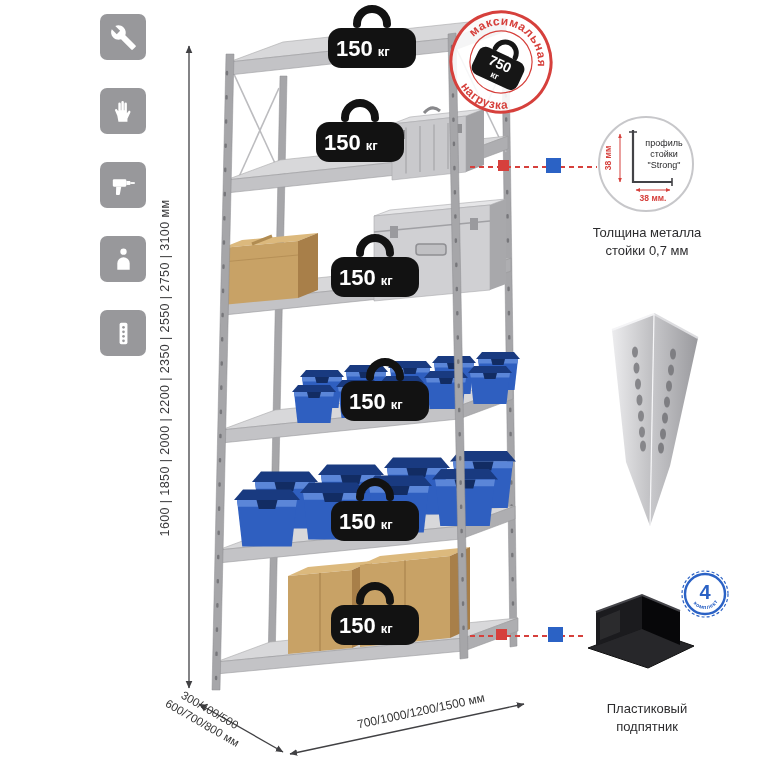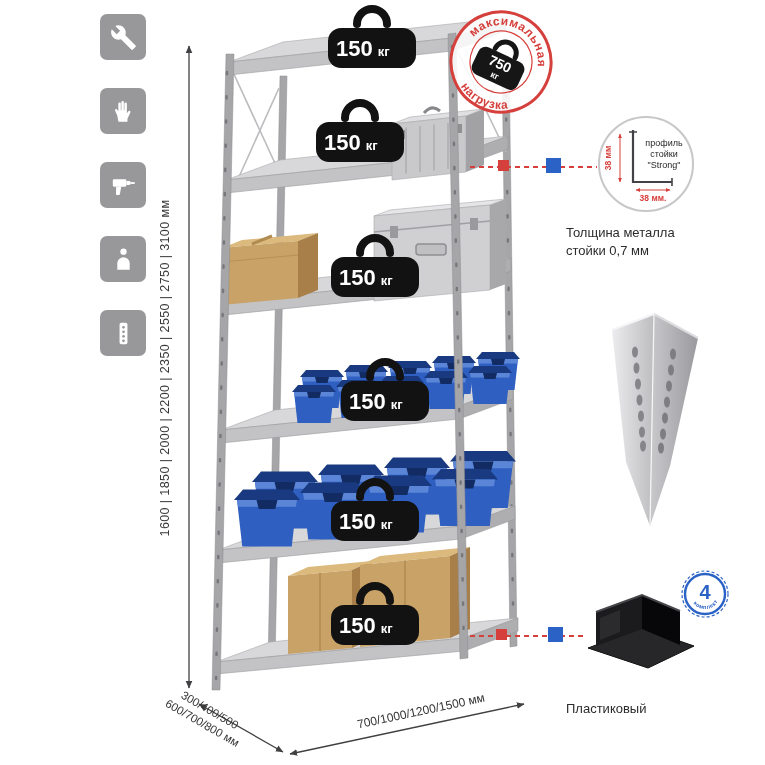--- a/index.html
+++ b/index.html
@@ -13,23 +13,23 @@
   
   .height-label{position:absolute;left:152px;top:44px;width:26px;height:648px;
                 display:flex;align-items:center;justify-content:center;}
   .height-label span{transform:rotate(-90deg);white-space:nowrap;font-size:12.5px;color:#38383a;letter-spacing:.4px;}
   .depth-label{position:absolute;left:136px;top:702px;width:140px;text-align:center;font-size:11.5px;
                color:#333;transform:rotate(30deg);line-height:1.3;}
   .width-label{position:absolute;left:316px;top:704px;width:210px;text-align:center;font-size:12px;
                color:#333;transform:rotate(-12deg);}
 
   
-  .profile-caption{position:absolute;left:566px;top:224px;width:162px;
+  .profile-caption{position:absolute;left:566px;top:224px;width:162px;text-align:center;
                    font-size:13px;color:#2c2c2e;line-height:1.35;}
-  .foot-caption{position:absolute;left:566px;top:700px;width:162px;text-align:left;
+  .foot-caption{position:absolute;left:566px;top:700px;width:162px;text-align:center;
                 font-size:13px;color:#2c2c2e;line-height:1.35;}
 
   
   .shelf-top{fill:#d8d8da;stroke:#a7a7aa;stroke-width:.6;}
   .shelf-front{fill:#c3c3c6;stroke:#9b9b9e;stroke-width:.6;}
   .shelf-side{fill:#aeaeb1;stroke:#98989b;stroke-width:.6;}
   .post{fill:#a6a6a9;stroke:#8c8c90;stroke-width:.5;}
   .post-dots{stroke:#77777b;stroke-width:2.4;stroke-dasharray:2.2 22;stroke-linecap:round;fill:none;}
   .brace{stroke:#bcbcbf;stroke-width:1.6;}
   .bhandle{stroke:#121212;stroke-width:8;fill:none;stroke-linecap:round;}
@@ -366,15 +366,16 @@
   <div class="width-label">
     <span>700/1000/1200/1500 мм</span>
   </div>
 
   <div class="profile-caption">
     <div>Толщина металла</div>
     <div>стойки 0,7 мм</div>
   </div>
   <div class="foot-caption">
     <div>Пластиковый</div>
+    <div>подпятник</div>
   </div>
 
 </div>
 
 </body></html>

